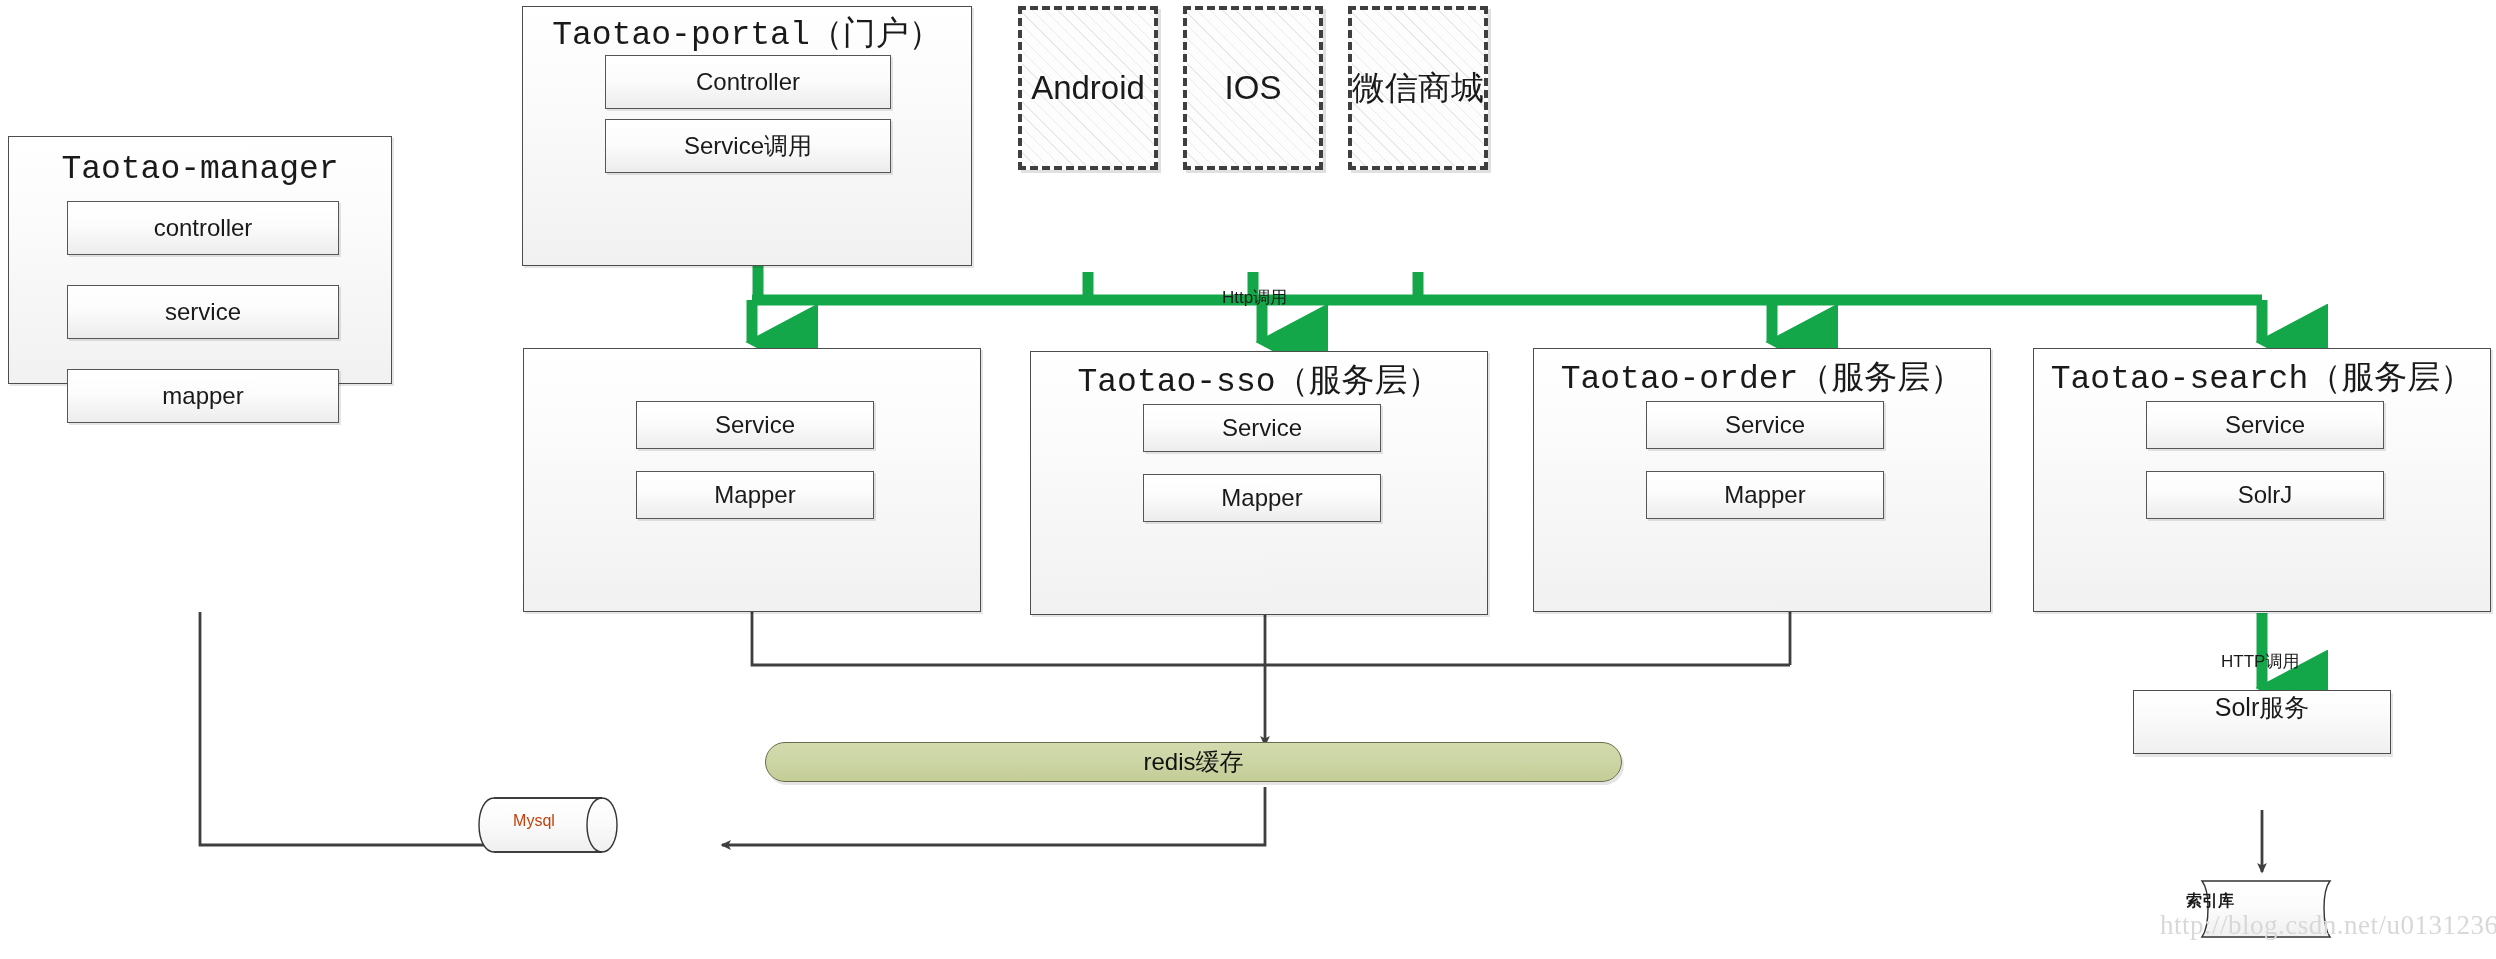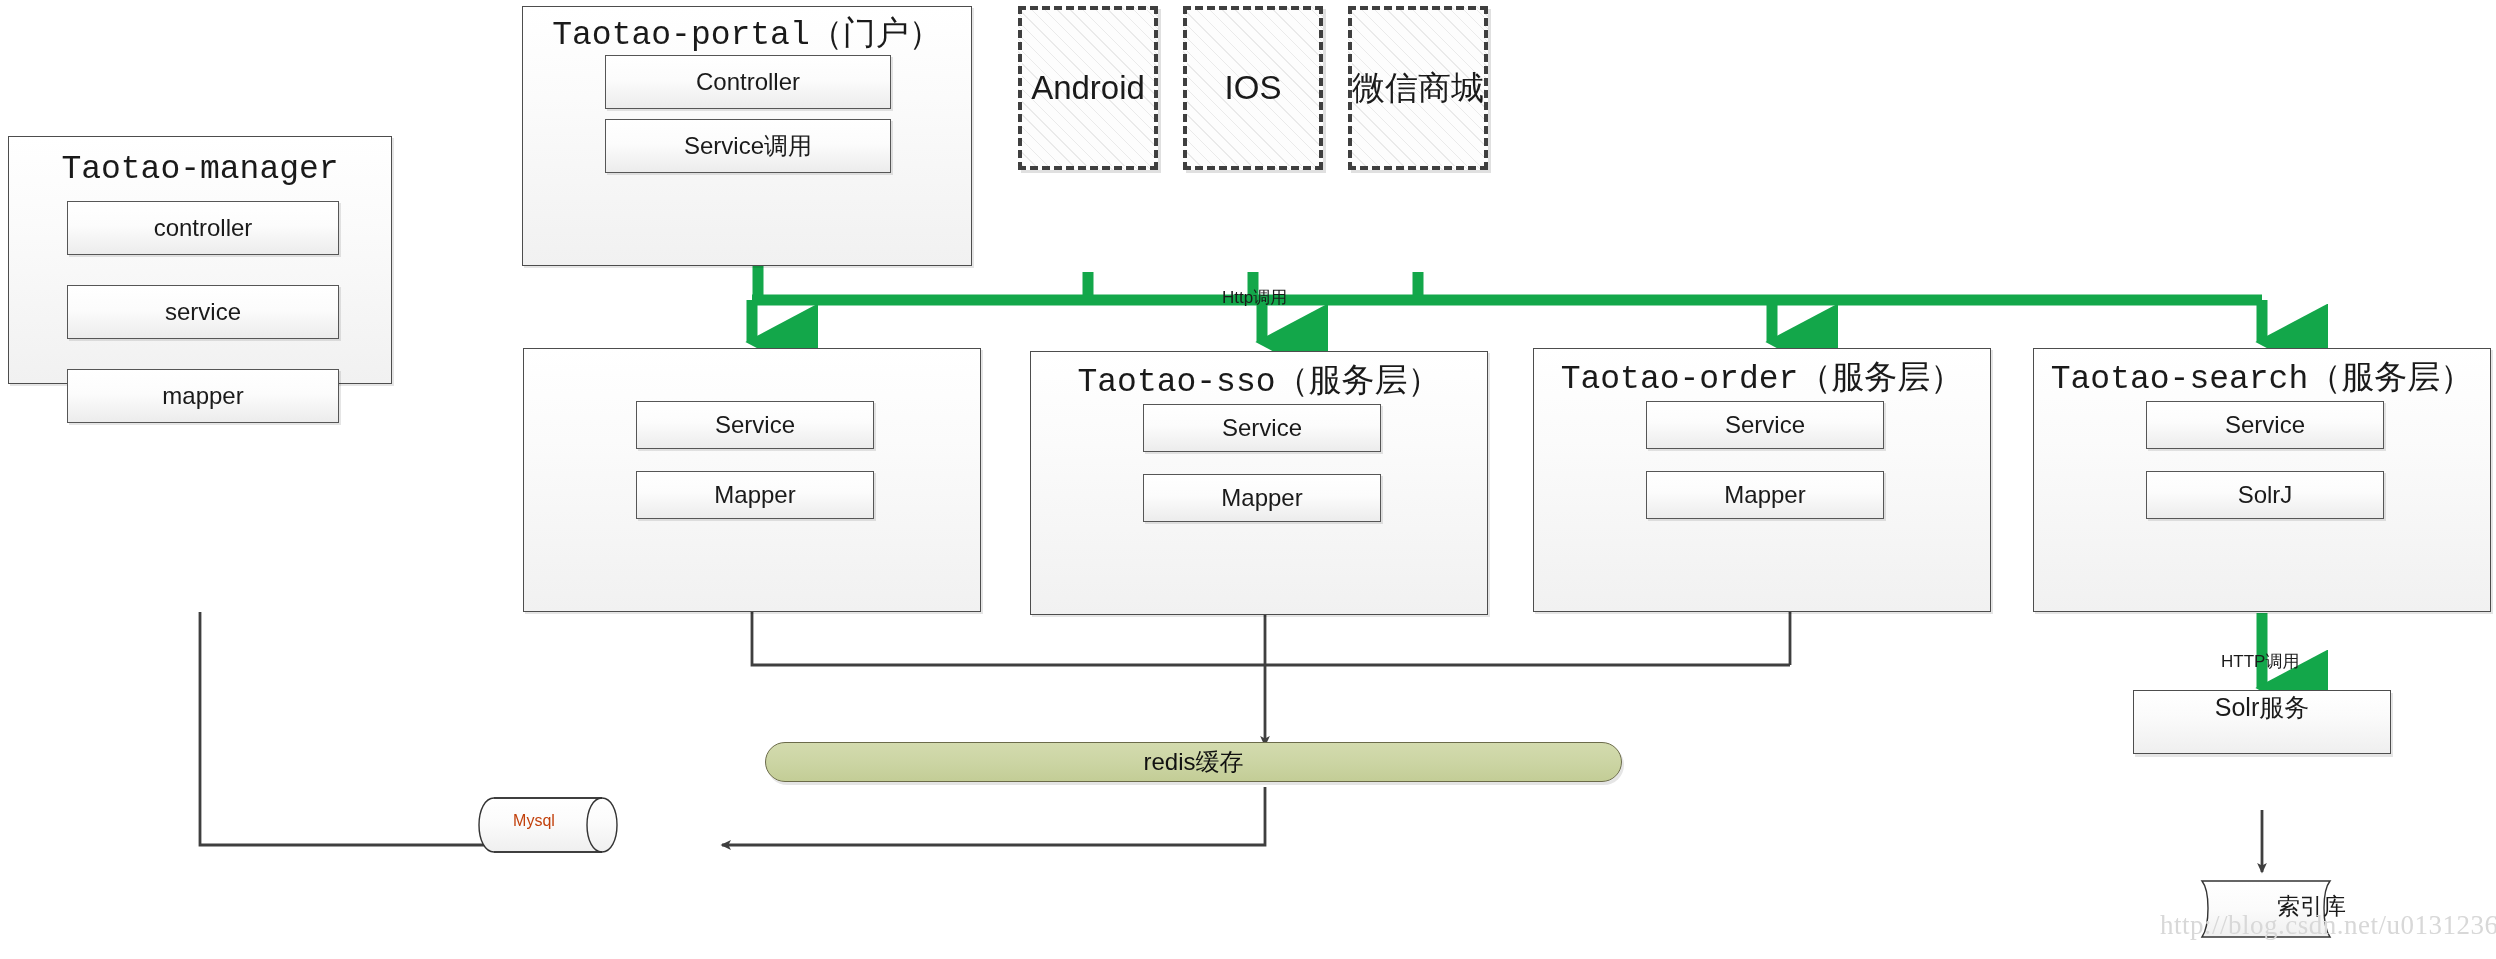--- a/index.html
+++ b/index.html
@@ -121,24 +121,25 @@
     font-size: 16px;
     color: #c2410c;
     white-space: nowrap;
   }
 
   
   .tape-wrap { position: absolute; }
   .tape-label {
     position: absolute;
     left: 0; width: 100%;
-    text-align: right;
-    font-size: 23px;
-    color: #1a1a1a;
-    white-space: nowrap;
+    text-align: left;
+    font-size: 16px;
+    color: #1a1a1a;
+    white-space: nowrap;
+    font-weight: bold;
   }
 
   
   .edge-label {
     position: absolute;
     font-size: 17px;
     color: #1a1a1a;
     white-space: nowrap;
     background: transparent;
     line-height: 1;

